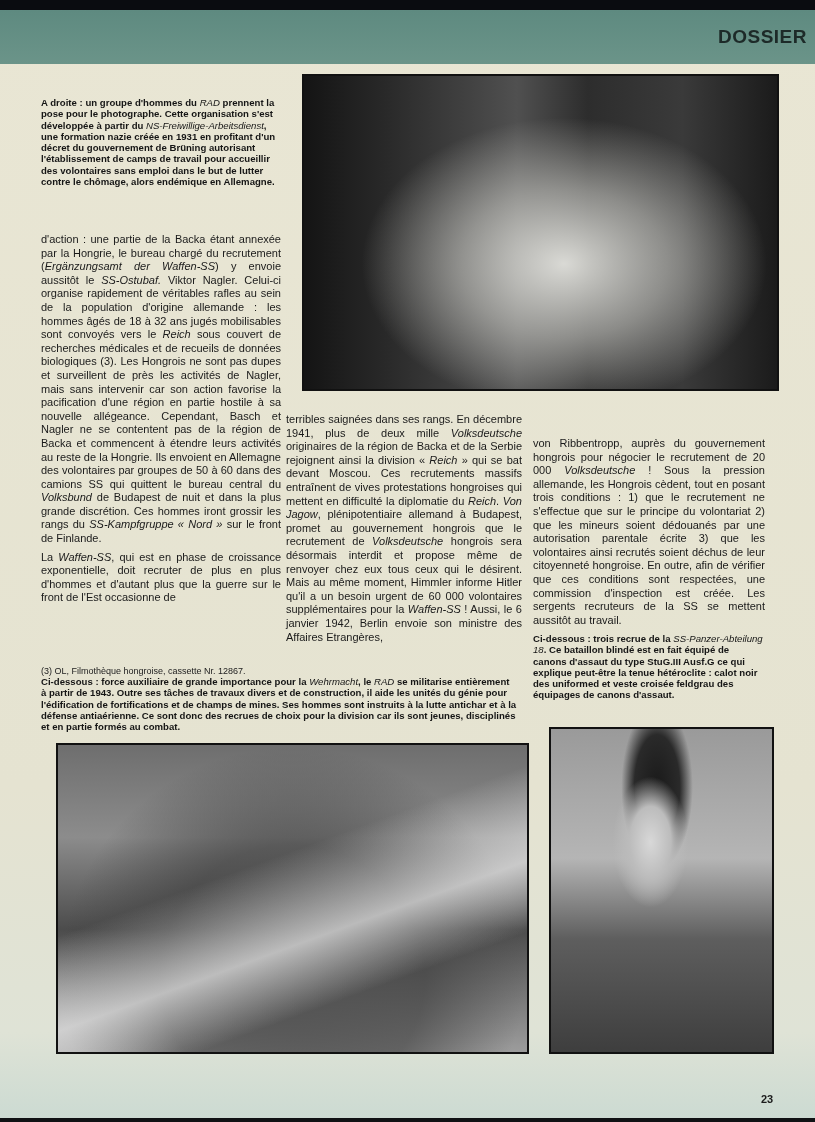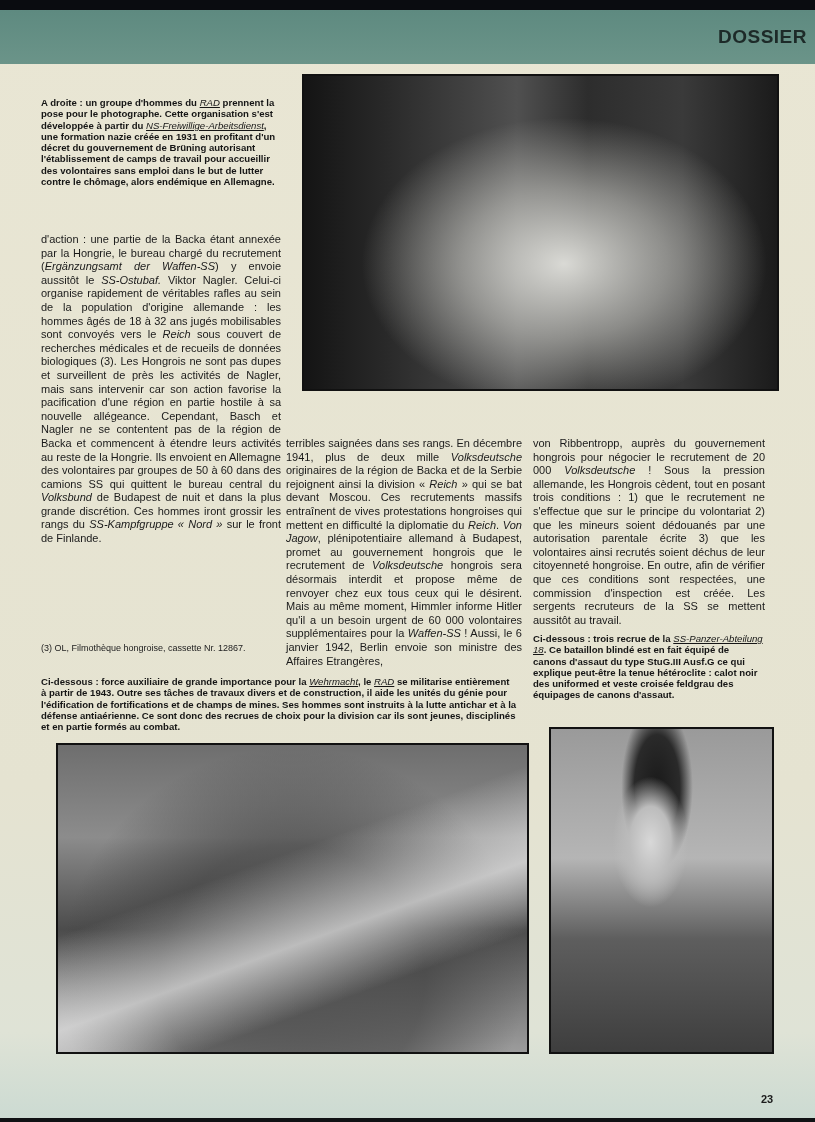--- a/index.html
+++ b/index.html
@@ -23,21 +23,21 @@
       position: absolute; right: 8px; top: 16px;
       font-family: "Liberation Sans", sans-serif; font-weight: bold;
       font-size: 19px; letter-spacing: 0.5px; color: #1d2a28;
     }
     .bottom-edge { position: absolute; left: 0; bottom: 0; width: 815px; height: 4px; background: #101214; }
 
     .caption {
       position: absolute; font-weight: bold; font-size: 9.6px; line-height: 11.3px;
       color: #151515;
     }
-    .caption i { font-weight: normal; text-decoration: underline; }
+    .caption i { font-weight: normal; }
     .body-col {
       position: absolute; font-size: 11px; line-height: 13.6px; text-align: justify;
       color: #1a1a1a; hyphens: auto; margin-top: 27px;
     }
     .body-col p { margin: 0 0 5px 0; }
     .footnote { position: absolute; font-size: 9px; color: #222; }
 
     .photo {
       position: absolute; border: 2px solid #111; box-sizing: border-box; overflow: hidden; margin-left: 16px;
     }
@@ -79,31 +79,32 @@
 </div>
 
 <div class="caption rich" style="left:41px; top:97px; width:242px;"><span>A droite : un groupe d'hommes du </span><i>RAD</i><span> prennent la pose pour le photographe. Cette organisation s'est développée à partir du </span><i>NS-Freiwillige-Arbeitsdienst</i><span>, une formation nazie créée en 1931 en profitant d'un décret du gouvernement de Brüning autorisant l'établissement de camps de travail pour accueillir des volontaires sans emploi dans le but de lutter contre le chômage, alors endémique en Allemagne.</span></div>
 
 <div class="photo photo-1">
   <span class="photo-alt">Black-and-white photo: group of young RAD men in light uniforms and caps posing in the snow in front of a wooden barrack</span>
 </div>
 
 <div class="body-col" style="left:41px; top:206px; width:240px;">
   <p class="rich"><span>d'action : une partie de la Backa étant annexée par la Hongrie, le bureau chargé du recrutement (</span><i>Ergänzungsamt der Waffen-SS</i><span>) y envoie aussitôt le </span><i>SS-Ostubaf.</i><span> Viktor Nagler. Celui-ci organise rapidement de véritables rafles au sein de la population d'origine allemande : les hommes âgés de 18 à 32 ans jugés mobilisables sont convoyés vers le </span><i>Reich</i><span> sous couvert de recherches médicales et de recueils de données biologiques (3). Les Hongrois ne sont pas dupes et surveillent de près les activités de Nagler, mais sans intervenir car son action favorise la pacification d'une région en partie hostile à sa nouvelle allégeance. Cependant, Basch et Nagler ne se contentent pas de la région de Backa et commencent à étendre leurs activités au reste de la Hongrie. Ils envoient en Allemagne des volontaires par groupes de 50 à 60 dans des camions SS qui quittent le bureau central du </span><i>Volksbund</i><span> de Budapest de nuit et dans la plus grande discrétion. Ces hommes iront grossir les rangs du </span><i>SS-Kampfgruppe « Nord »</i><span> sur le front de Finlande.</span></p>
+  <p class="rich"><span>La </span><i>Waffen-SS</i><span>, qui est en phase de croissance exponentielle, doit recruter de plus en plus d'hommes et d'autant plus que la guerre sur le front de l'Est occasionne de</span></p>
 </div>
 
-<div class="body-col" style="left:286px; top:410px; width:236px;">
+<div class="body-col" style="left:286px; top:386px; width:236px;">
   <p class="rich"><span>terribles saignées dans ses rangs. En décembre 1941, plus de deux mille </span><i>Volksdeutsche</i><span> originaires de la région de Backa et de la Serbie rejoignent ainsi la division « </span><i>Reich</i><span> » qui se bat devant Moscou. Ces recrutements massifs entraînent de vives protestations hongroises qui mettent en difficulté la diplomatie du </span><i>Reich</i><span>. </span><i>Von Jagow</i><span>, plénipotentiaire allemand à Budapest, promet au gouvernement hongrois que le recrutement de </span><i>Volksdeutsche</i><span> hongrois sera désormais interdit et propose même de renvoyer chez eux tous ceux qui le désirent. Mais au même moment, Himmler informe Hitler qu'il a un besoin urgent de 60 000 volontaires supplémentaires pour la </span><i>Waffen-SS</i><span> ! Aussi, le 6 janvier 1942, Berlin envoie son ministre des Affaires Etrangères,</span></p>
 </div>
 
 <div class="body-col" style="left:533px; top:410px; width:232px;">
   <p class="rich"><span>von Ribbentropp, auprès du gouvernement hongrois pour négocier le recrutement de 20 000 </span><i>Volksdeutsche</i><span> ! Sous la pression allemande, les Hongrois cèdent, tout en posant trois conditions : 1) que le recrutement ne s'effectue que sur le principe du volontariat 2) que les mineurs soient dédouanés par une autorisation parentale écrite 3) que les volontaires ainsi recrutés soient déchus de leur citoyenneté hongroise. En outre, afin de vérifier que ces conditions sont respectées, une commission d'inspection est créée. Les sergents recruteurs de la SS se mettent aussitôt au travail.</span></p>
 </div>
 
-<div class="footnote" style="left:41px; top:643px; width:240px;">(3) OL, Filmothèque hongroise, cassette Nr. 12867.</div>
+<div class="footnote" style="left:41px; top:666px; width:240px;">(3) OL, Filmothèque hongroise, cassette Nr. 12867.</div>
 
 <div class="caption rich" style="left:533px; top:633px; width:232px;"><span>Ci-dessous : trois recrue de la </span><i>SS-Panzer-Abteilung 18</i><span>. Ce bataillon blindé est en fait équipé de canons d'assaut du type StuG.III Ausf.G ce qui explique peut-être la tenue hétéroclite : calot noir des uniformed et veste croisée feldgrau des équipages de canons d'assaut.</span></div>
 
 <div class="caption rich" style="left:41px; top:676px; width:476px;"><span>Ci-dessous : force auxiliaire de grande importance pour la </span><i>Wehrmacht</i><span>, le </span><i>RAD</i><span> se militarise entièrement à partir de 1943. Outre ses tâches de travaux divers et de construction, il aide les unités du génie pour l'édification de fortifications et de champs de mines. Ses hommes sont instruits à la lutte antichar et à la défense antiaérienne.  Ce sont donc des recrues de choix pour la division car ils sont jeunes, disciplinés et en partie formés au combat.</span></div>
 
 <div class="photo photo-2">
   <span class="photo-alt">Black-and-white photo: group of uniformed RAD men standing and crouching in front of a barrack chez a wooded hillside behind</span>
 </div>
 <div class="photo photo-3">
   <span class="photo-alt">Black-and-white portrait: young SS recruit in black side cap and double-breasted jacket with collar runes</span>

